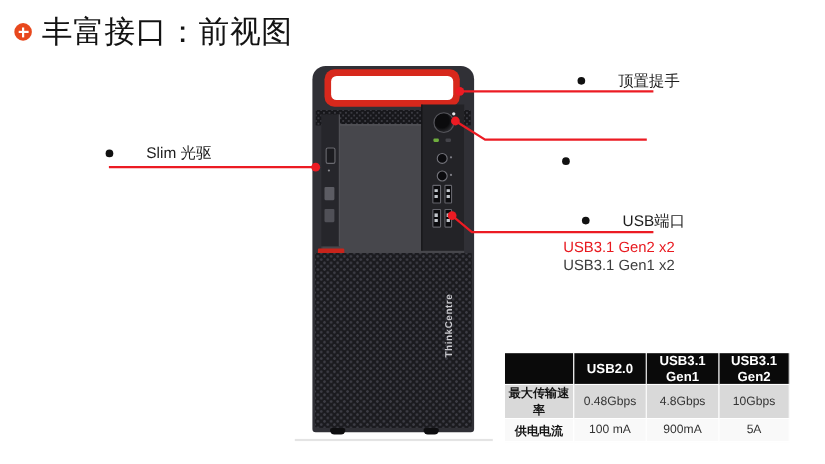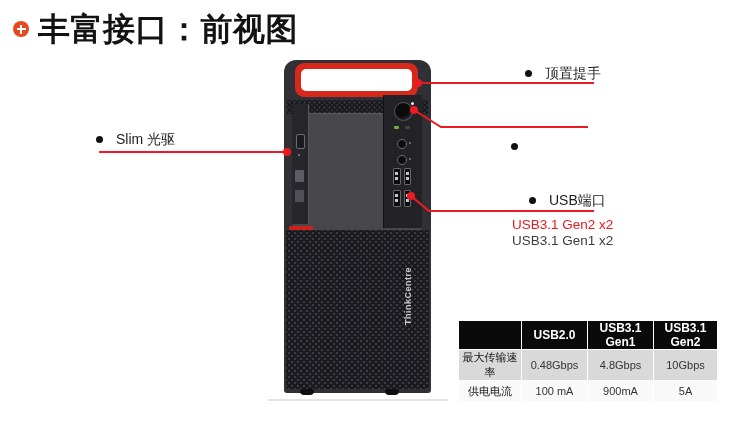--- a/index.html
+++ b/index.html
@@ -4,21 +4,21 @@
 <style>
   html,body{margin:0;padding:0;background:#fff;}
   .stage{position:relative;width:750px;height:422px;background:#ffffff;overflow:hidden;
          font-family:"Liberation Sans","DejaVu Sans",sans-serif;-webkit-font-smoothing:antialiased;}
 
   
   .title-row{position:absolute;left:13px;top:15px;display:flex;align-items:center;gap:9px;}
   .plus-icon{position:relative;width:16px;height:16px;border-radius:50%;background:#e8481d;flex:0 0 auto;}
   .plus-icon::before{content:"";position:absolute;left:6.8px;top:3.6px;width:2.6px;height:9px;background:#fff;}
   .plus-icon::after{content:"";position:absolute;left:3.6px;top:6.8px;width:9px;height:2.6px;background:#fff;}
-  .page-title{font-size:32px;font-weight:700;color:#131313;letter-spacing:0.5px;line-height:28px;}
+  .page-title{font-size:28px;font-weight:400;color:#131313;letter-spacing:0.5px;line-height:28px;}
 
   
   .tower{position:absolute;left:284px;top:60px;width:147px;height:333px;background:#303036;
          border-radius:12px 12px 3px 3px;}
   .handle-red{position:absolute;left:11px;top:3px;width:123px;height:34px;border-radius:9px;background:#d7281c;}
   .handle-hole{position:absolute;left:6px;top:6px;width:111px;height:22px;border-radius:5px;background:#ffffff;}
   .vent-top{position:absolute;left:3px;top:40px;width:141px;height:14px;background-color:#17171b;
             background-image:radial-gradient(circle,#3b3b42 0.9px,transparent 1.2px),
                              radial-gradient(circle,#3b3b42 0.9px,transparent 1.2px);
             background-size:5px 5px;background-position:0 0,2.5px 2.5px;}
@@ -54,39 +54,39 @@
   .tc-logo{position:absolute;right:16px;top:24px;height:84px;writing-mode:vertical-rl;transform:rotate(180deg);
            color:#c9c9ce;font-size:9px;font-weight:bold;letter-spacing:0.5px;text-align:center;}
   .foot{position:absolute;width:14px;height:6px;background:#0e0e10;border-radius:2px 2px 4px 4px;bottom:-2px;}
   .foot-l{left:16px;} .foot-r{left:101px;}
   .floor-shadow{position:absolute;left:268px;top:399px;width:180px;height:2px;background:#e4e4e4;}
 
   
   .overlay{position:absolute;left:0;top:0;pointer-events:none;}
 
   
-  .callout{position:absolute;display:flex;align-items:flex-start;gap:13px;font-size:14px;color:#1d1d1d;line-height:19px;}
+  .callout{position:absolute;display:flex;align-items:flex-start;gap:30px;font-size:14px;color:#1d1d1d;line-height:19px;}
   .bullet{width:7px;height:7px;border-radius:50%;background:#111;margin-top:6px;flex:0 0 auto;}
   .co-handle{left:525px;top:64px;}
   .co-power{left:511px;top:107px;}
   .co-audio{left:511px;top:137px;}
   .co-usb{left:529px;top:191px;}
   .co-slim{left:96px;top:130px;}
   .usb-note{position:absolute;left:512px;font-size:13.5px;line-height:16px;}
   .usb-note-gen2{top:217px;color:#e8191f;font-weight:normal;}
   .usb-note-gen1{top:233px;color:#3d3d3d;}
 
   
   .spec-table{position:absolute;left:458px;top:320px;border-collapse:collapse;table-layout:fixed;}
   .spec-table td,.spec-table th{border:1px solid #ffffff;text-align:center;vertical-align:middle;padding:0;}
   .spec-table th{background:#0a0a0a;color:#ffffff;font-size:12px;font-weight:bold;height:16px;margin-top:16px;}
   .spec-table .c0{width:62px;} .spec-table .c1{width:65px;} .spec-table .c2{width:65px;} .spec-table .c3{width:63px;text-align:center;}
   .spec-table .r1 td{background:#d9d9d9;height:20px;font-size:11px;color:#333;}
   .spec-table .r2 td{background:#f9f9f9;height:20px;font-size:11px;color:#333;}
-  .spec-table td.rowlabel{font-weight:normal;color:#151515;text-align:center;}
+  .spec-table td.rowlabel{font-weight:bold;color:#151515;text-align:center;}
 </style>
 </head>
 <body>
 
 <div class="stage">
 
   <div class="title-row">
     <span class="plus-icon"></span>
     <span class="page-title">丰富接口：前视图</span>
   </div>

